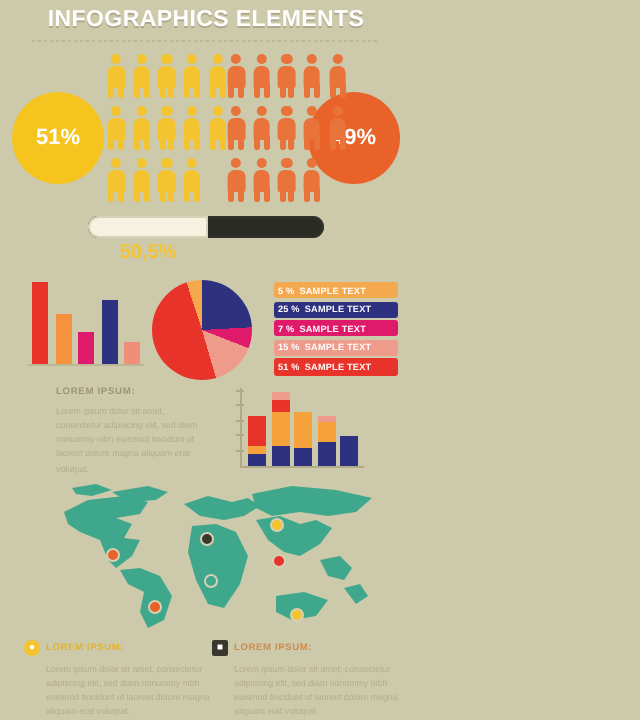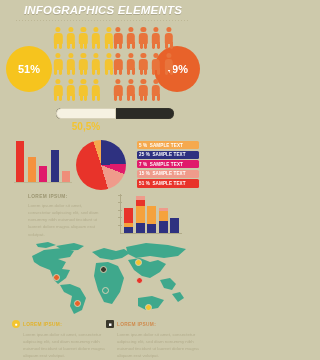--- a/index.html
+++ b/index.html
@@ -11,21 +11,20 @@
   }
   .page { position:relative; width:206px; height:360px; background:#cdc9ab; }
 
   
   .header { position:absolute; left:0; top:0; width:206px; height:22px; }
   .header-title {
     position:absolute; left:0; top:4px; width:206px;
     text-align:center; color:#ffffff;
     font-size:11.5px; font-weight:bold; letter-spacing:0.2px;
     text-shadow:0 1px 0 rgba(150,142,115,0.55);
-    font-style:italic;
   }
   .header-rule {
     position:absolute; left:16px; top:20px; width:174px; height:1px;
     background:repeating-linear-gradient(to right,#bdb795 0,#bdb795 1.5px,transparent 1.5px,transparent 3px);
   }
 
   
   .people-sec { position:absolute; left:0; top:24px; width:206px; height:84px; }
   .pct-circle {
     position:absolute; border-radius:50%;
@@ -48,21 +47,21 @@
     width:8.4px; height:11px; border-radius:3.4px 3.4px 1px 1px;
   }
   .fig .legL, .fig .legR {
     position:absolute; top:18.4px; width:3px; height:6.6px; border-radius:0 0 1.4px 1.4px;
   }
   .fig .legL { left:2.4px; } .fig .legR { right:2.4px; }
   .fig-y .head,.fig-y .body,.fig-y .legL,.fig-y .legR { background:#f3c430; }
   .fig-o .head,.fig-o .body,.fig-o .legL,.fig-o .legR { background:#e8743c; }
 
   
-  .prog-sec { position:absolute; left:0; top:106px; width:206px; height:34px;margin-left:12px; }
+  .prog-sec { position:absolute; left:0; top:106px; width:206px; height:34px; }
   .prog-track {
     position:absolute; left:44px; top:2px; width:118px; height:11px;
     border-radius:6px; overflow:hidden; background:#2b2b26;
     box-shadow:inset 0 0 0 1px rgba(60,58,46,0.5);
   }
   .prog-fill {
     position:absolute; left:0; top:0; height:100%;
     background:#f6f2e2; border-radius:6px 0 0 6px;
     box-shadow:inset 0 0 0 1px #d8d2b9;
   }

